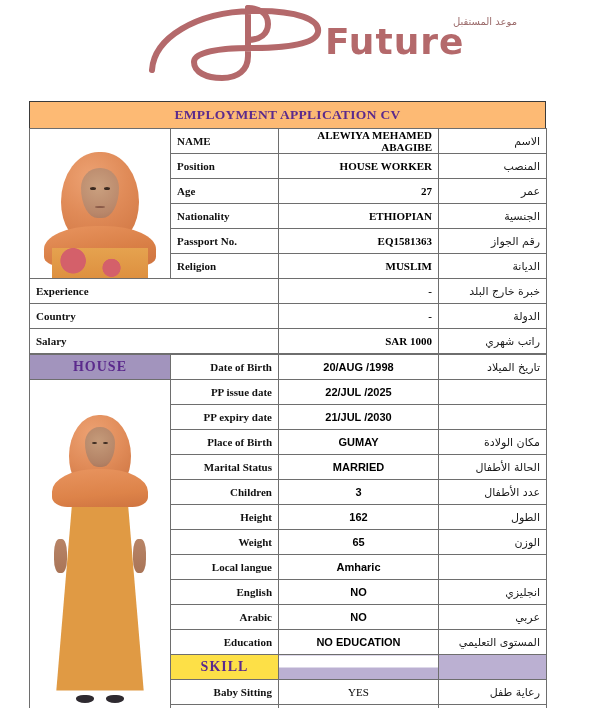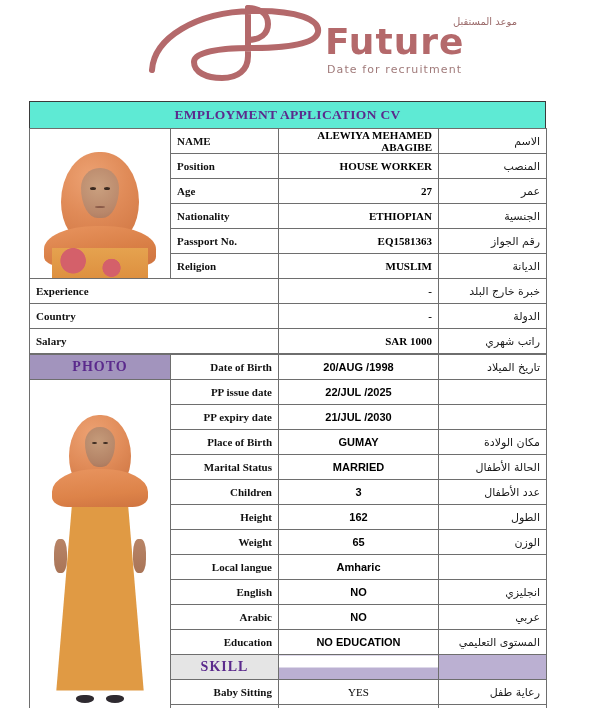--- a/index.html
+++ b/index.html
@@ -64,21 +64,21 @@
 
   
   #doc {
     position: absolute;
     left: 29px; top: 101px;
     width: 517px;
   }
 
   .band-title {
     height: 26px;
-    background: #5eead4;
+    background: #fdba74;
     border: 1px solid #3a3a3a;
     border-bottom: none;
     display: flex;
     align-items: center;
     justify-content: center;
   }
   .band-title span {
     color: #5b2a8c;
     font-size: 13.5px;
     font-weight: bold;
@@ -167,21 +167,21 @@
     font-family: "Liberation Serif", serif;
     font-weight: bold;
     font-size: 14px;
     letter-spacing: 1px;
   }
   .skill-band {
     background: #bbb0d2;
     height: 26px;
   }
   .skill-band-label {
-    background: #e5e5e5;
+    background: #fde047;
     text-align: center !important;
   }
   .skill-band-label span {
     color: #5b2a8c;
     font-family: "Liberation Serif", serif;
     font-weight: bold;
     font-size: 14px;
     letter-spacing: 1px;
   }
   .skill-gap {
@@ -327,21 +327,20 @@
 <div id="logo-area">
   <svg id="logo-mark" viewBox="0 0 205 80" xmlns="http://www.w3.org/2000/svg">
     <path d="M4 66 C 6 34, 48 8, 104 7 C 150 6, 172 16, 170 28 C 168 40, 140 44, 104 44
              C 70 44, 46 48, 46 58 C 46 68, 58 74, 74 74 C 90 74, 100 66, 100 52
              L 100 4" fill="none" stroke="#b4696b" stroke-width="6" stroke-linecap="round"></path>
     <path d="M100 4 C 112 4, 120 10, 120 20 C 120 30, 112 36, 100 36" fill="none" stroke="#b4696b" stroke-width="6" stroke-linecap="round"></path>
   </svg>
   <div id="logo-text-block">
     <div class="logo-arabic">موعد المستقبل</div>
     <div class="logo-future">Future</div>
-    <div class="logo-tagline">Date for recruitment</div>
   </div>
 </div>
 
 <div id="doc">
 
   <div class="band-title">
     <span>EMPLOYMENT APPLICATION CV</span>
   </div>
 
   <table class="grid">
@@ -416,21 +415,21 @@
   <table class="grid">
     <colgroup>
       <col class="c-photo">
         <col class="c-label">
         <col class="c-value">
         <col class="c-arabic">
     </colgroup>
     <tbody>
       <tr>
         <td class="photo-band">
-          <span>PHOTO</span>
+          <span>HOUSE</span>
         </td>
         <td class="lbl-c">Date of Birth</td>
         <td class="val">20/AUG /1998</td>
         <td class="ar">تاريخ الميلاد</td>
       </tr>
 
       <tr>
         <td class="photocell" rowspan="14">
           <div class="photo-wrap ph-body">
             <div class="fb fb-hijab"></div>

